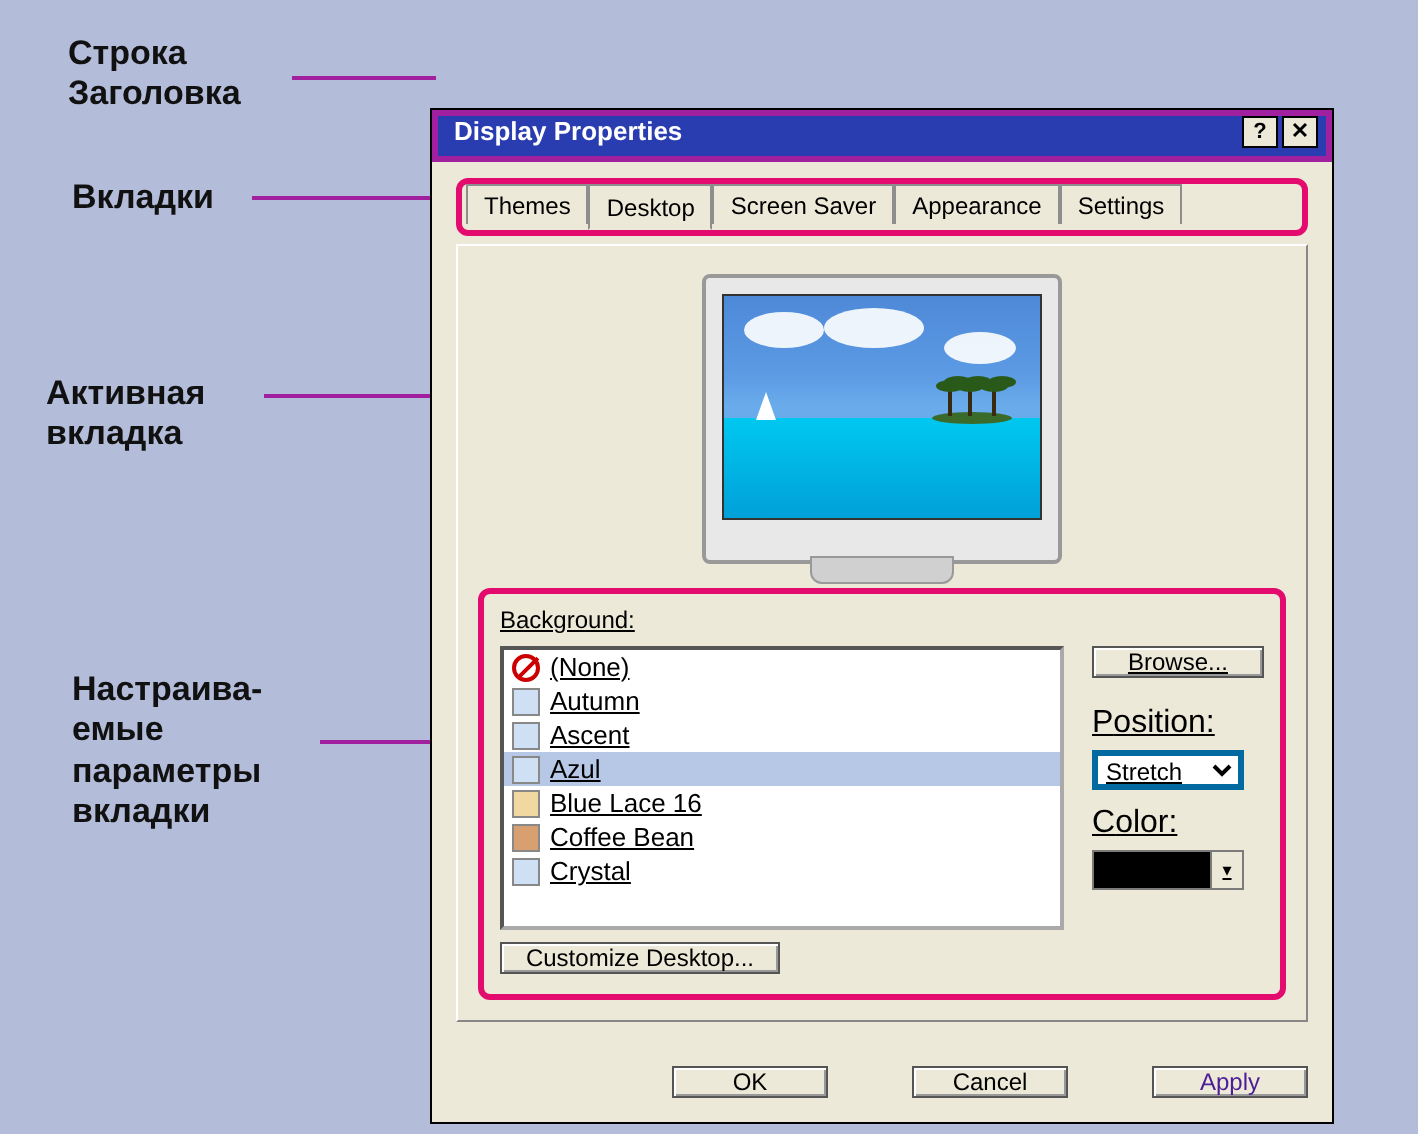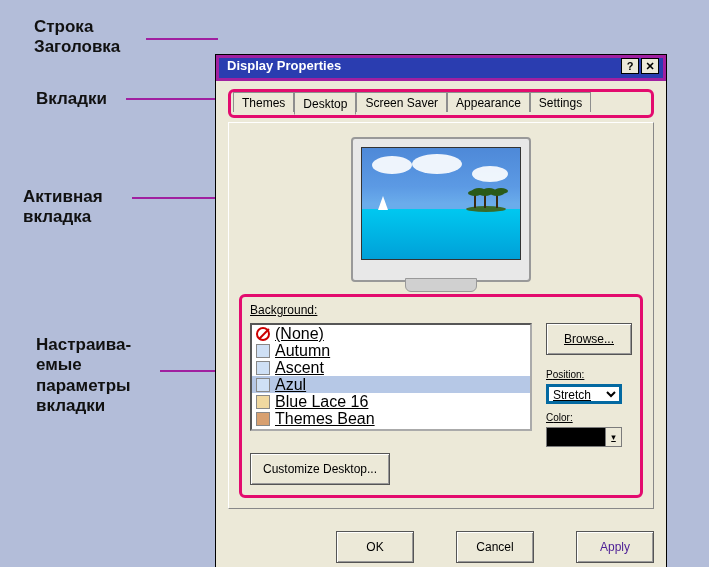--- a/index.html
+++ b/index.html
@@ -179,23 +179,23 @@
     display: grid;
     grid-template-columns: 1fr 86px;
     column-gap: 14px;
     row-gap: 6px;
     text-decoration: underline;
   }
   .bg-label { grid-column: 1 / span 2; font-size: 12px; }
   .listbox {
     background: #fff;
     border: 2px inset #aaa;
-    height: 108px;
+    height: 142px;
     overflow-y: scroll;
-    font-size: 16px;
+    font-size: 13px;
   }
   .listitem {
     display: flex;
     align-items: center;
     height: 17px;
     padding: 0 4px;
     gap: 5px;
     white-space: nowrap;
   }
   .listitem.selected {
@@ -227,21 +227,21 @@
   .rcol { display: flex; flex-direction: column; gap: 4px; }
   .btn {
     background: #ece9d8;
     border: 1px solid #555;
     box-shadow: inset 1px 1px 0 #fff, inset -1px -1px 0 #999;
     padding: 2px 6px;
     font-size: 12px;
     text-align: center;
     cursor: default;
     min-width: 74px;
-    height: 32px;
+    height: 16px;
     display: inline-flex;
     align-items: center;
     justify-content: center;
   }
   select.sel {
     width: 76px;
     height: 20px;
     font-size: 12px;
     background: #fff;
     border: 3px solid #0369a1;
@@ -254,21 +254,21 @@
     align-items:center;
     justify-content:flex-end;
   }
   .color-swatch .drop {
     width: 16px; height: 100%;
     background: #ece9d8;
     border-left:1px solid #7b7b7b;
     display:flex;align-items:center;justify-content:center;
     font-size:9px;
   }
-  .lbl { font-size:10px; }
+  .lbl { font-size:16px; }
   .customize-row {
     grid-column: 1;
   }
   .dlg-buttons {
     display: flex;
     justify-content: flex-end;
     gap: 10px;
     padding: 10px 12px 12px 0;
   }
   .dlg-buttons .btn { min-width: 78px; margin-left: 32px; }
@@ -349,21 +349,21 @@
           <div class="listitem selected">
             <span class="li-icon"></span>
             <span>Azul</span>
           </div>
           <div class="listitem">
             <span class="li-icon" style="background:#f0d8a0"></span>
             <span>Blue Lace 16</span>
           </div>
           <div class="listitem">
             <span class="li-icon" style="background:#d8a070"></span>
-            <span>Themes Bean</span>
+            <span>Coffee Bean</span>
           </div>
           <div class="listitem">
             <span class="li-icon"></span>
             <span>Crystal</span>
           </div>
         </div>
 
         <div class="rcol">
           <div class="btn underline-first">Browse...</div>
           <div style="height:6px"></div>

